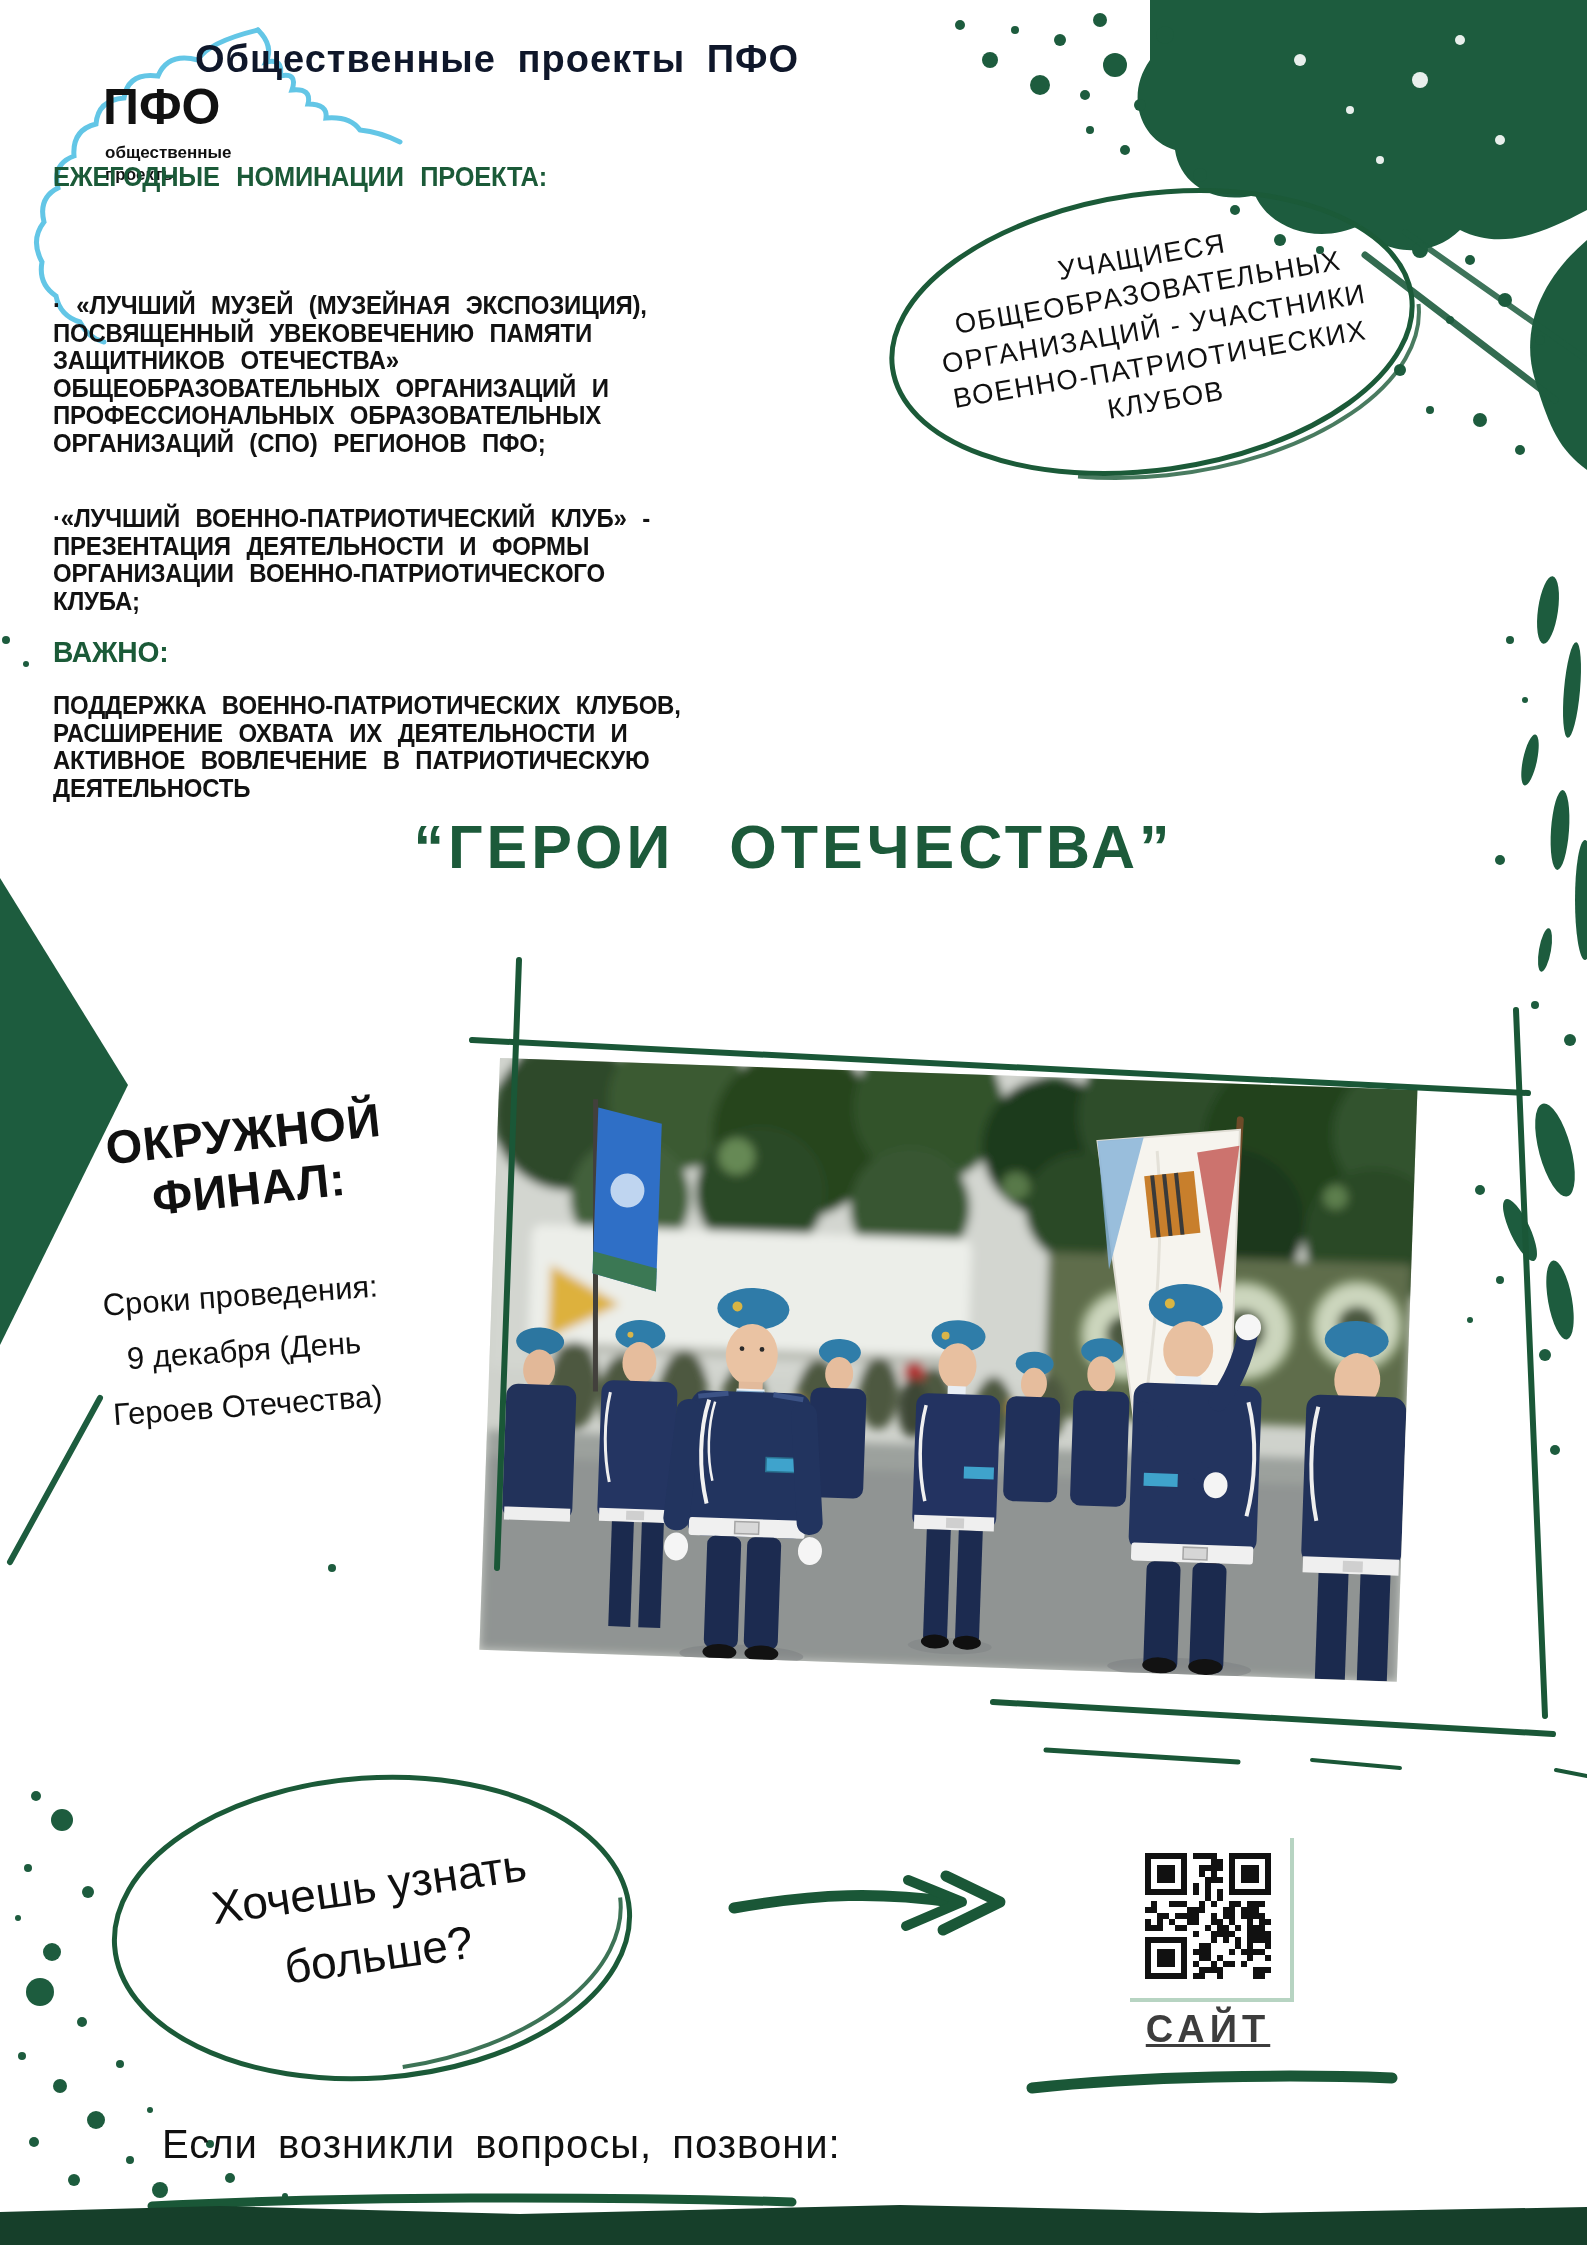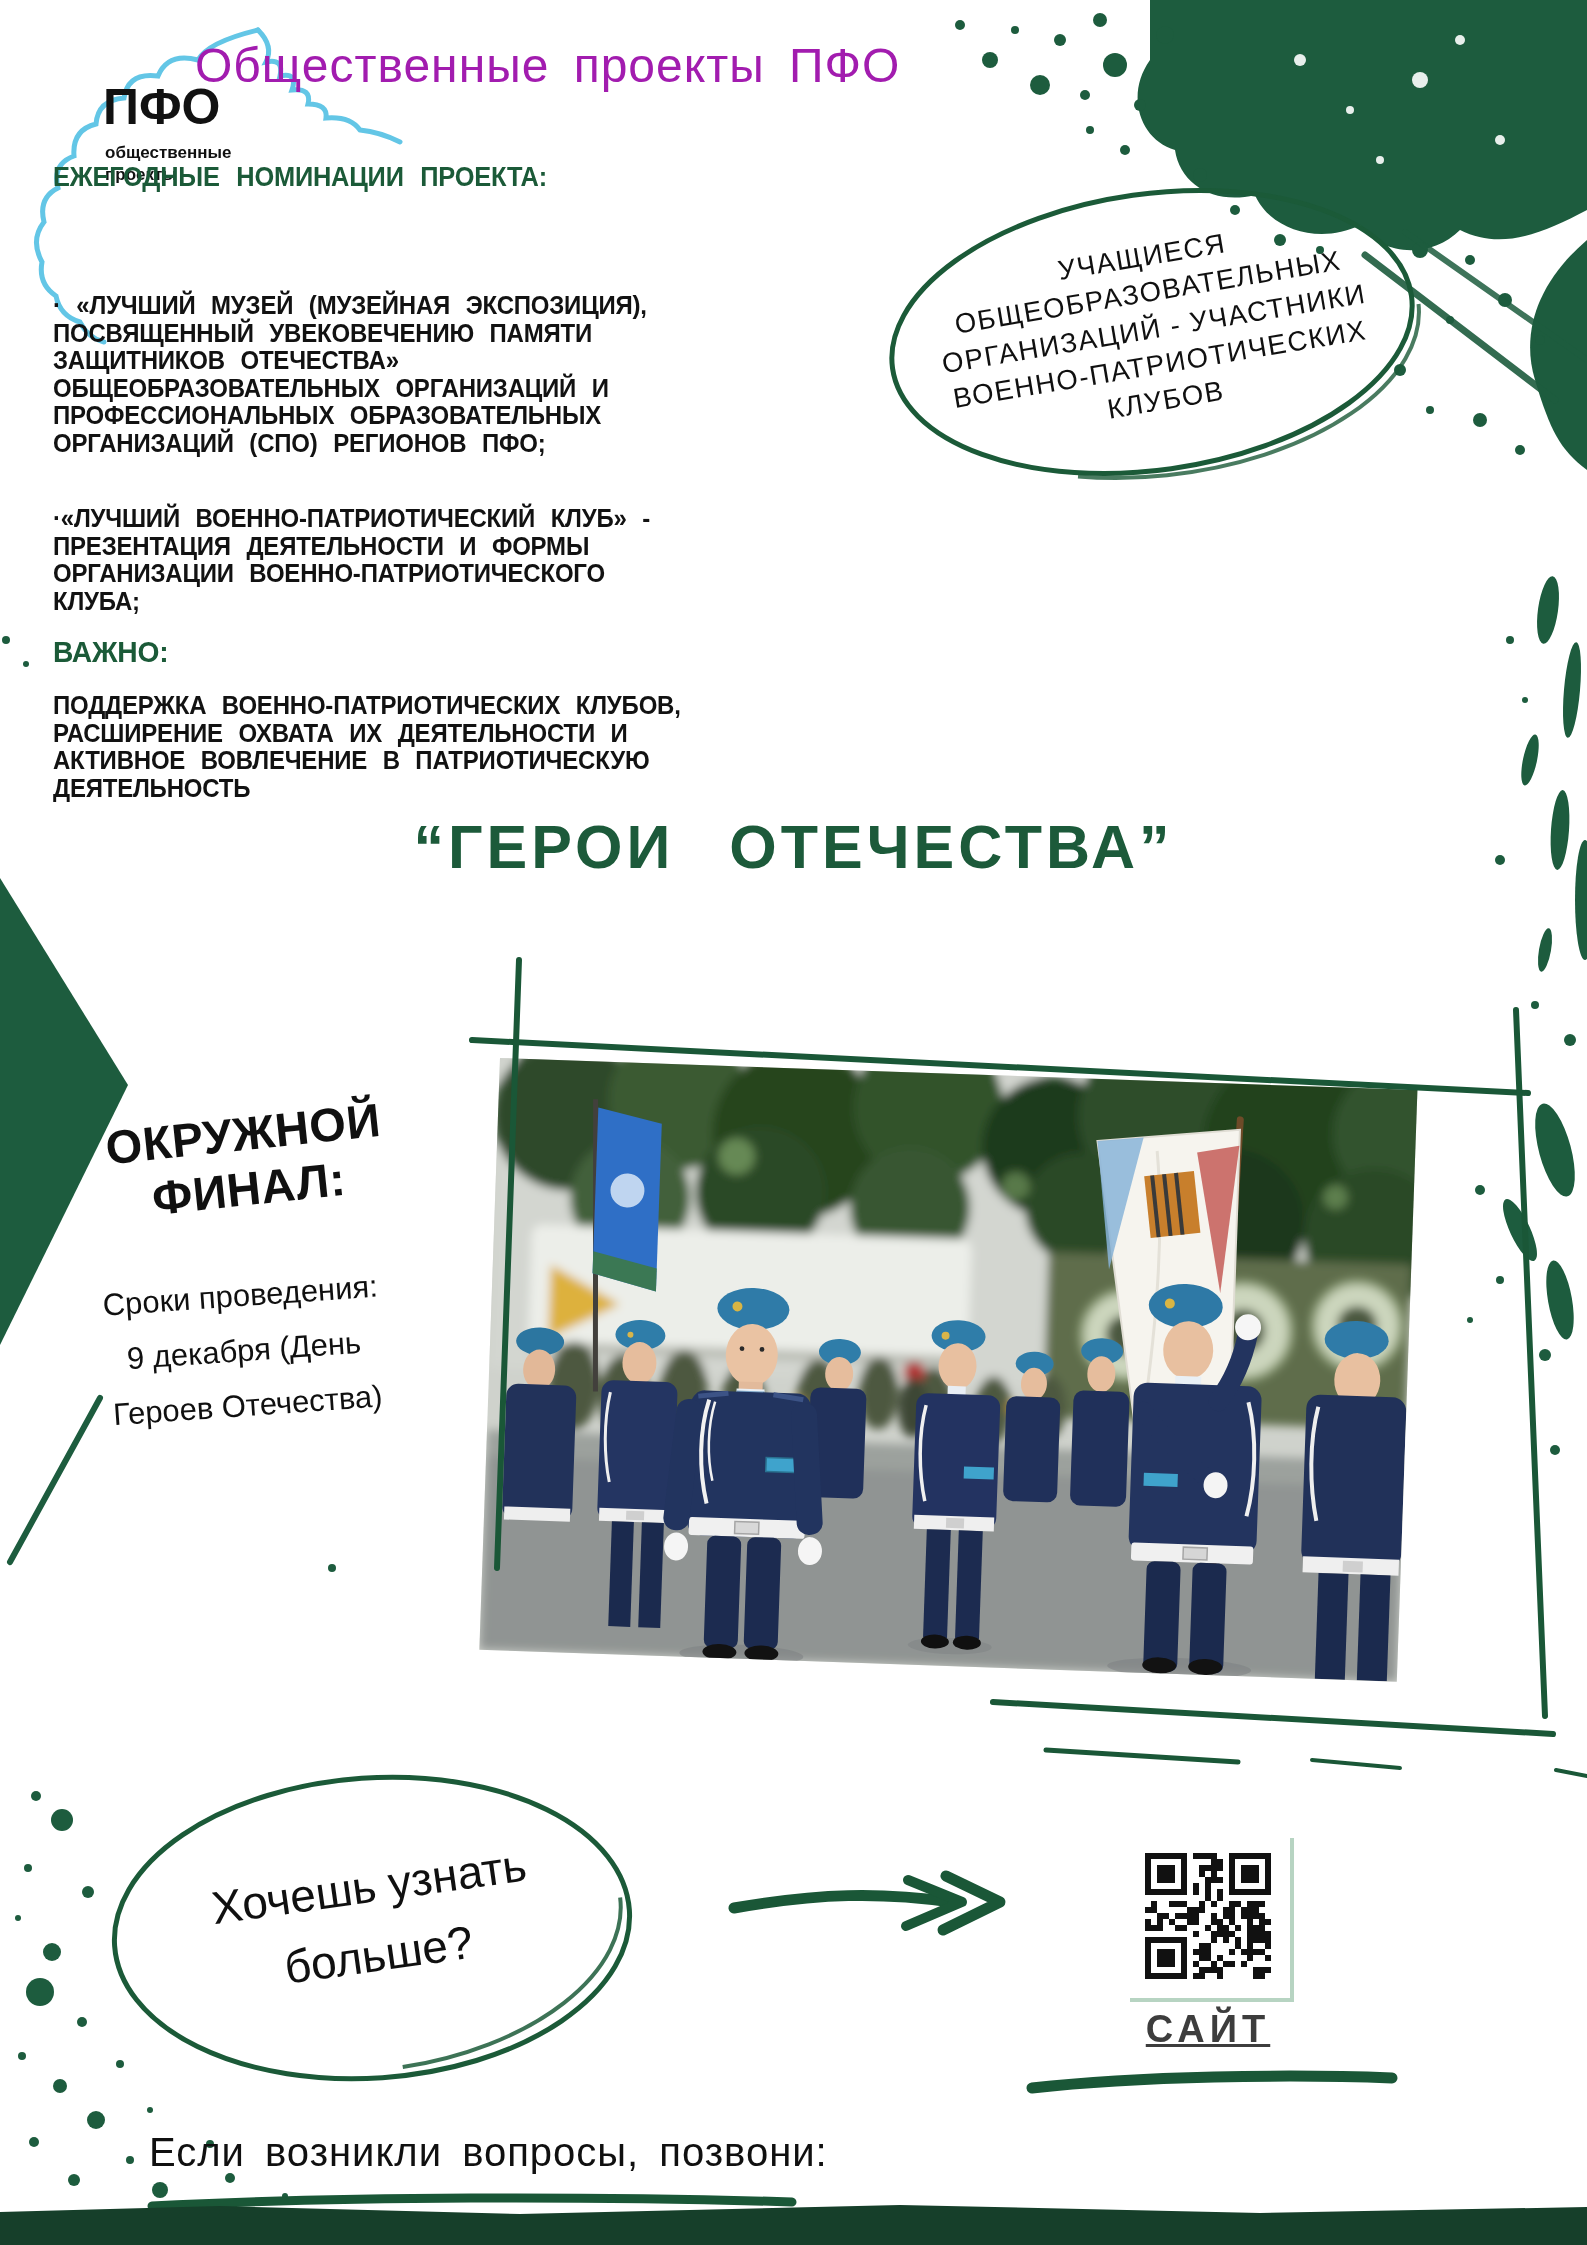--- a/index.html
+++ b/index.html
@@ -13,34 +13,34 @@
   .hand{font-weight:400;color:#101010;white-space:pre-line;}
   .center{text-align:center;}
   #photo{left:500px;top:1058px;width:918px;height:592px;transform:rotate(2deg);
          transform-origin:left top;overflow:hidden;background:#cfd2cc;z-index:1;}
   #deco{left:0;top:0;z-index:2;pointer-events:none;}
   .txt{z-index:3;}
   #qr-card{left:1126px;top:1834px;width:164px;height:164px;background:#fff;
            box-shadow:4px 4px 0 #b7d4c2;z-index:3;display:flex;align-items:center;justify-content:center;}
   #main-title{left:0;top:812px;width:1587px;font-size:61px;font-weight:700;color:#1c5a3a;
               letter-spacing:4px;word-spacing:34px;}
-  #header-title{left:195px;top:38px;font-size:48px;font-weight:400;color:#a21caf;letter-spacing:1px;word-spacing:10px;}
+  #header-title{left:195px;top:38px;font-size:38px;font-weight:700;color:#0f172a;letter-spacing:1px;word-spacing:10px;}
   #nominations-header{left:53px;top:163px;font-size:27px;}
   #nomination-1{left:53px;top:292px;font-size:25.5px;}
   #nomination-2{left:53px;top:505px;font-size:25.5px;}
   #important-header{left:53px;top:636px;font-size:30px;}
   #important-text{left:53px;top:692px;font-size:25.5px;}
   #bubble1-text{left:894px;top:238px;width:520px;font-size:27.5px;line-height:1.32;
                 letter-spacing:1.5px;transform:rotate(-9.5deg);font-weight:500;}
   #final-header{left:78px;top:1106px;width:336px;font-size:47px;font-weight:700;
                 line-height:1.18;transform:rotate(-6deg);letter-spacing:.5px;}
   #final-dates{left:64px;top:1268px;width:360px;font-size:31px;line-height:1.78;transform:rotate(-4deg);}
   #bubble2-text{left:148px;top:1852px;width:452px;font-size:46px;line-height:1.5;transform:rotate(-8deg);}
   #site-label{left:1098px;top:2008px;width:220px;font-size:38px;font-weight:600;color:#3d3d3d;letter-spacing:5px;text-decoration:underline;}
-  #footer-question{left:149px;top:2122px;font-size:40px;letter-spacing:1px;word-spacing:8px;margin-top:8px;}
+  #footer-question{left:162px;top:2122px;font-size:40px;letter-spacing:1px;word-spacing:8px;}
 </style>
 </head>
 <body>
 
 <div class="poster">
 
   <div class="abs" id="photo">
     <svg width="918" height="592" viewBox="0 0 918 592">
       <defs>
           <filter id="pb" x="-10%" y="-10%" width="120%" height="120%">

